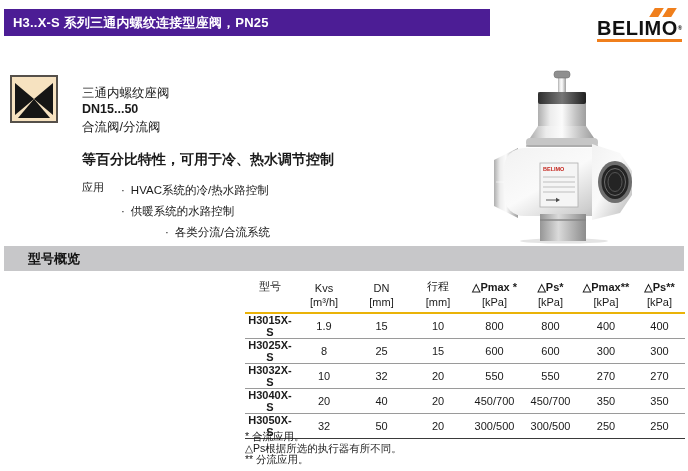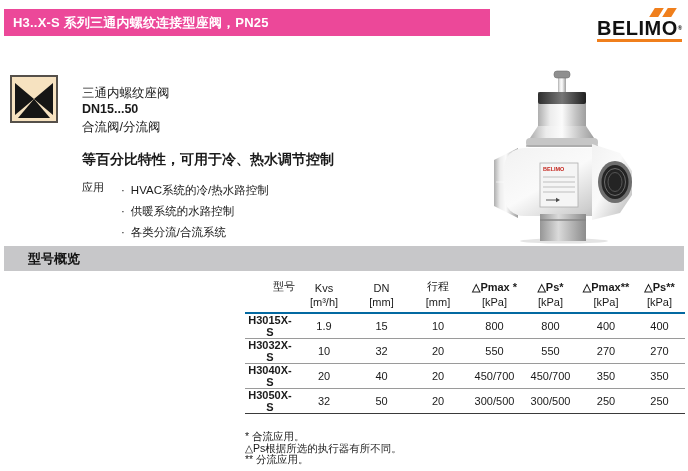--- a/index.html
+++ b/index.html
@@ -5,21 +5,21 @@
   html,body { margin:0; padding:0; }
   body {
     width:688px; height:471px; position:relative; overflow:hidden;
     background:#ffffff; color:#1a1a1a;
     font-family:"Liberation Sans", sans-serif;
   }
 
   
   .banner {
     position:absolute; left:4px; top:9px; width:486px; height:27px;
-    background:#ec4899; color:#fff;
+    background:#4c1d95; color:#fff;
     font-size:13px; font-weight:bold; line-height:27px;
     padding-left:9px; box-sizing:border-box;
     letter-spacing:0.2px; white-space:nowrap;
   }
 
   
   .logo { position:absolute; left:597px; top:8px; width:85px; }
   .logo-slashes { position:relative; height:10px; }
   .slash {
     position:absolute; top:0; width:9px; height:9px;
@@ -36,43 +36,43 @@
 
   
   .valve-icon { position:absolute; left:10px; top:75px; }
   .pline { position:absolute; left:82px; font-size:12.5px; white-space:nowrap; }
   .p1 { top:85px; }
   .p2 { top:102px; font-weight:bold; }
   .p3 { top:119px; }
   .feature { position:absolute; left:82px; top:151px; font-size:14px; font-weight:bold; white-space:nowrap; }
   .app-label { position:absolute; left:82px; top:180px; font-size:11px; }
   .app-item { position:absolute; left:121px; font-size:11.5px; white-space:nowrap; }
-  .a1 { top:183px; } .a2 { top:204px; } .a3 { top:225px; }
+  .a1 { top:183px; } .a2 { top:204px; } .a3 { top:225px;margin-left:44px; }
   .bullet { margin-right:6px; }
 
   
   .photo { position:absolute; left:492px; top:68px; }
 
   
   .section-bar {
     position:absolute; left:4px; top:246px; width:680px; height:25px;
     background:#C7C7C9; color:#111;
     font-size:13px; font-weight:bold; line-height:25px;
     padding-left:24px; box-sizing:border-box;
   }
 
   
   table.spec {
     position:absolute; left:245px; top:279px; width:440px;
     border-collapse:collapse; table-layout:fixed; font-size:11px;
   }
   table.spec th { font-weight:normal; text-align:center; padding:0 0 1px 0; height:15px; vertical-align:bottom; white-space:nowrap; }
   table.spec th.hb { font-weight:bold; }
-  table.spec th.c1, table.spec td.c1 { text-align:right; }
-  table.spec tr.units td { height:14px; text-align:center; padding:0 0 3px 0; border-bottom:2px solid #0369a1;margin-top:16px; }
+  table.spec th.c1, table.spec td.c1 { text-align:center; }
+  table.spec tr.units td { height:14px; text-align:center; padding:0 0 3px 0; border-bottom:2px solid #eab308;margin-top:16px; }
   table.spec tr.data td { height:18px; text-align:center; border-bottom:1px solid #9a9a9a; padding:0; }
   table.spec tr.data td.c1 { font-weight:bold; }
   table.spec tr.data.last td { border-bottom:1.6px solid #3a3a3a; }
 
   
   .notes { position:absolute; left:245px; top:431px; font-size:10.5px; line-height:11.5px; }
   .notes div { white-space:nowrap; }
 </style>
 </head>
 <body>
@@ -208,20 +208,30 @@
     <td class="c1">H3015X-S</td>
     <td>1.9</td>
     <td>15</td>
     <td>10</td>
     <td>800</td>
     <td>800</td>
     <td>400</td>
     <td>400</td>
   </tr>
   <tr class="data">
+    <td class="c1">H3025X-S</td>
+    <td>8</td>
+    <td>25</td>
+    <td>15</td>
+    <td>600</td>
+    <td>600</td>
+    <td>300</td>
+    <td>300</td>
+  </tr>
+  <tr class="data">
     <td class="c1">H3032X-S</td>
     <td>10</td>
     <td>32</td>
     <td>20</td>
     <td>550</td>
     <td>550</td>
     <td>270</td>
     <td>270</td>
   </tr>
   <tr class="data">

